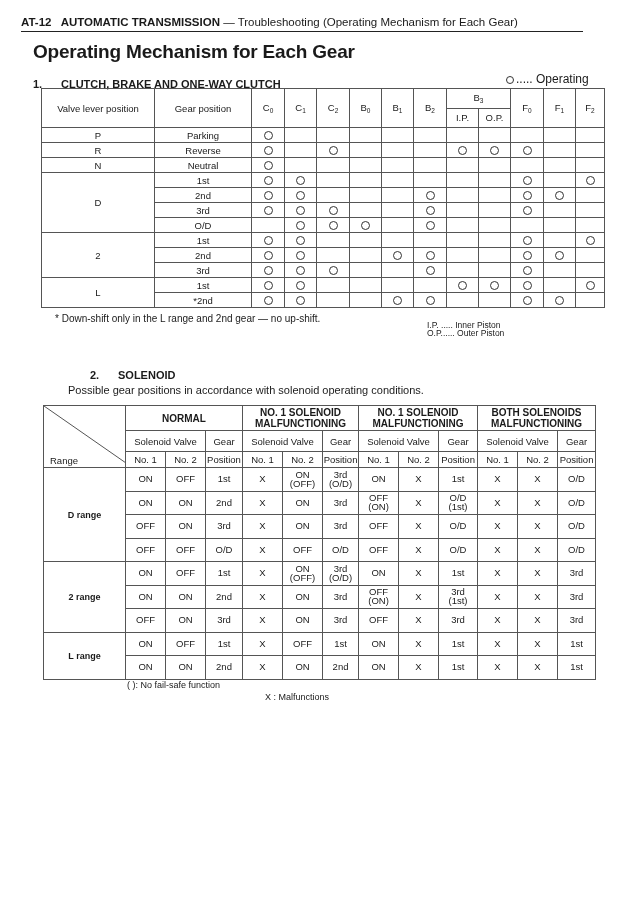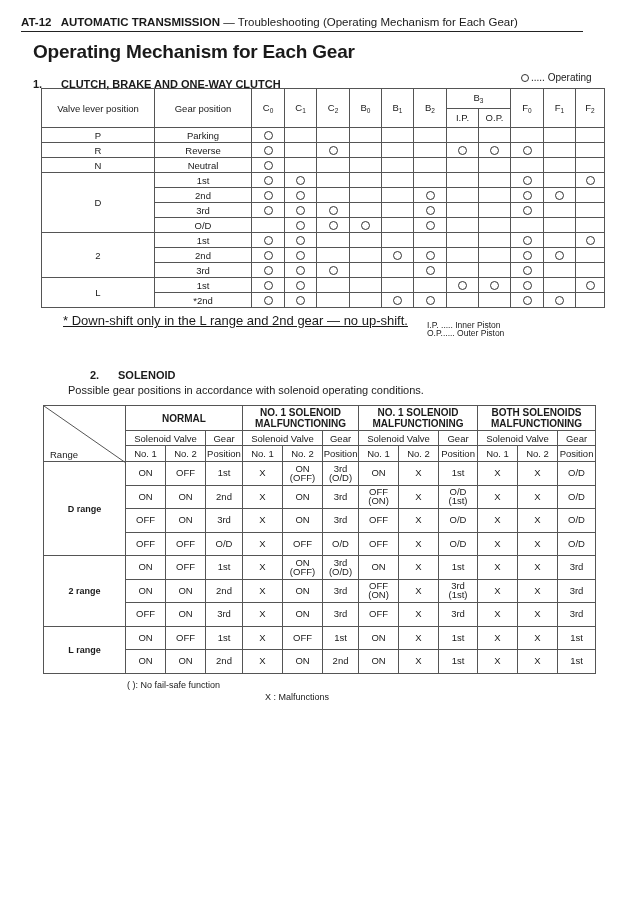--- a/index.html
+++ b/index.html
@@ -12,51 +12,51 @@
   }
   .running-head .code { font-weight: bold; }
   .running-head .sect { font-weight: bold; margin-left: 6px; }
   .running-head .rest { font-weight: normal; }
 
   .page-title {
     position: absolute; left: 33px; top: 41px; font-size: 19px; font-weight: bold; letter-spacing: -0.2px;
   }
   .sec1-heading { position: absolute; left: 33px; top: 66px; font-size: 11px; font-weight: bold; margin-top: 12px; }
   .sec1-heading .num { display: inline-block; width: 28px; }
-  .legend-operating { position: absolute; left: 521px; top: 72px; font-size: 10px; }
+  .legend-operating { position: absolute; left: 506px; top: 72px; font-size: 12px; }
   .legend-operating .circ {
     display: inline-block; width: 8px; height: 8px; border: 1px solid #333; border-radius: 50%;
     vertical-align: -1px; margin-right: 2px;
   }
 
   table { border-collapse: collapse; table-layout: fixed; }
   td, th { border: 1px solid #555; text-align: center; vertical-align: middle; font-weight: normal; }
 
   
   .t1 { position: absolute; left: 41px; top: 88px; width: 553px; font-size: 9.5px; }
   .t1 th { height: 19.5px; }
   .t1 td { height: 15px; line-height: 13px; }
   .circ-mark {
     display: inline-block; width: 9px; height: 9px; border: 1px solid #333; border-radius: 50%; vertical-align: -1px;
   }
   .t1 sub { font-size: 6.5px; vertical-align: -2px; }
 
-  .footnote { position: absolute; left: 63px; top: 313px; font-size: 13px; text-decoration: underline; }
+  .footnote { position: absolute; left: 55px; top: 313px; font-size: 10px; }
   .abbr { position: absolute; left: 427px; font-size: 8.5px; }
   .abbr.ip { top: 320px; }
   .abbr.op { top: 328px; }
 
   .sec2-heading { position: absolute; left: 42px; top: 369px; font-size: 11px; font-weight: bold; margin-left: 48px; }
   .sec2-heading .num { display: inline-block; width: 28px; }
   .sec2-desc { position: absolute; left: 68px; top: 384px; font-size: 11px; }
 
   
   .t2 { position: absolute; left: 43px; top: 405px; width: 552px; font-size: 9.5px; }
   .t2 .grp { font-weight: bold; font-size: 10px; line-height: 11px; height: 25px; }
-  .t2 .sub { height: 15px; line-height: 13px; }
+  .t2 .sub { height: 21px; line-height: 13px; }
   .t2 .sub2 { height: 16px; line-height: 13px; }
   .t2 td.v { height: 23.5px; line-height: 10px; }
   .t2 .range-label { font-weight: bold; font-size: 9px; text-align: center; }
   .t2 .diag { position: relative; padding: 0; }
   .t2 .diag svg { position: absolute; left: 0; top: 0; }
   .t2 .diag .lbl { position: absolute; left: 6px; bottom: 1px; font-size: 9.5px; }
   .t2 .two-line { display: inline-block; line-height: 9px; font-size: 9.5px; }
 
   .legend2 { position: absolute; top: 680px; font-size: 9px; }
   .legend2.nfs { left: 127px; }

